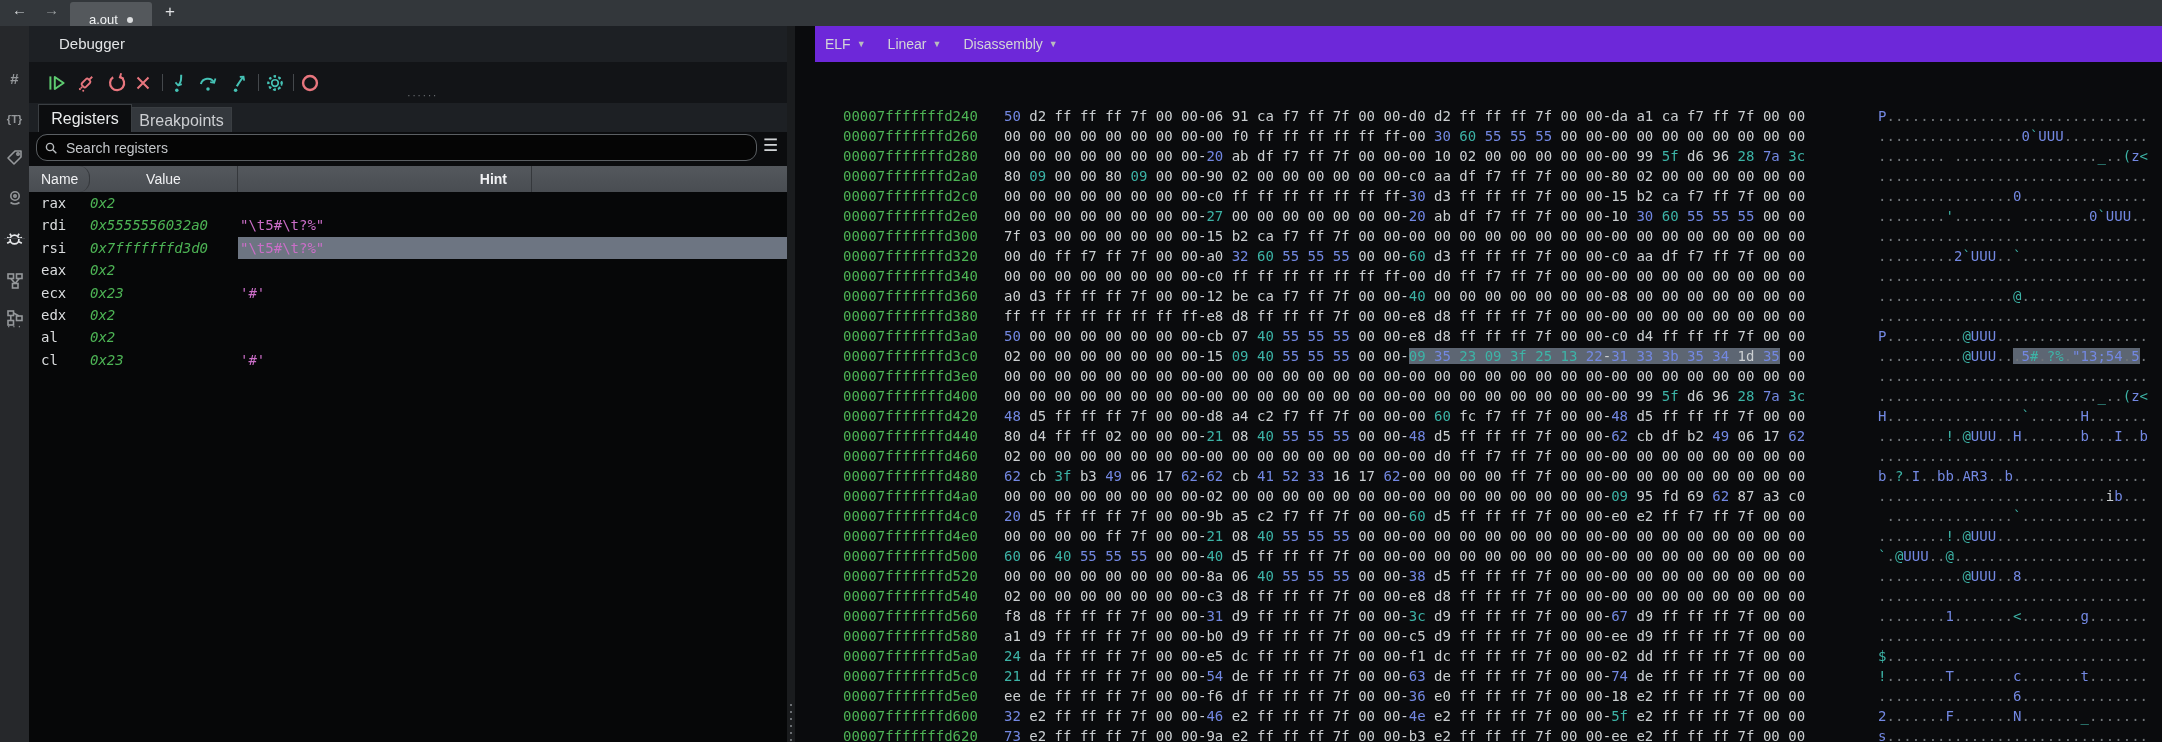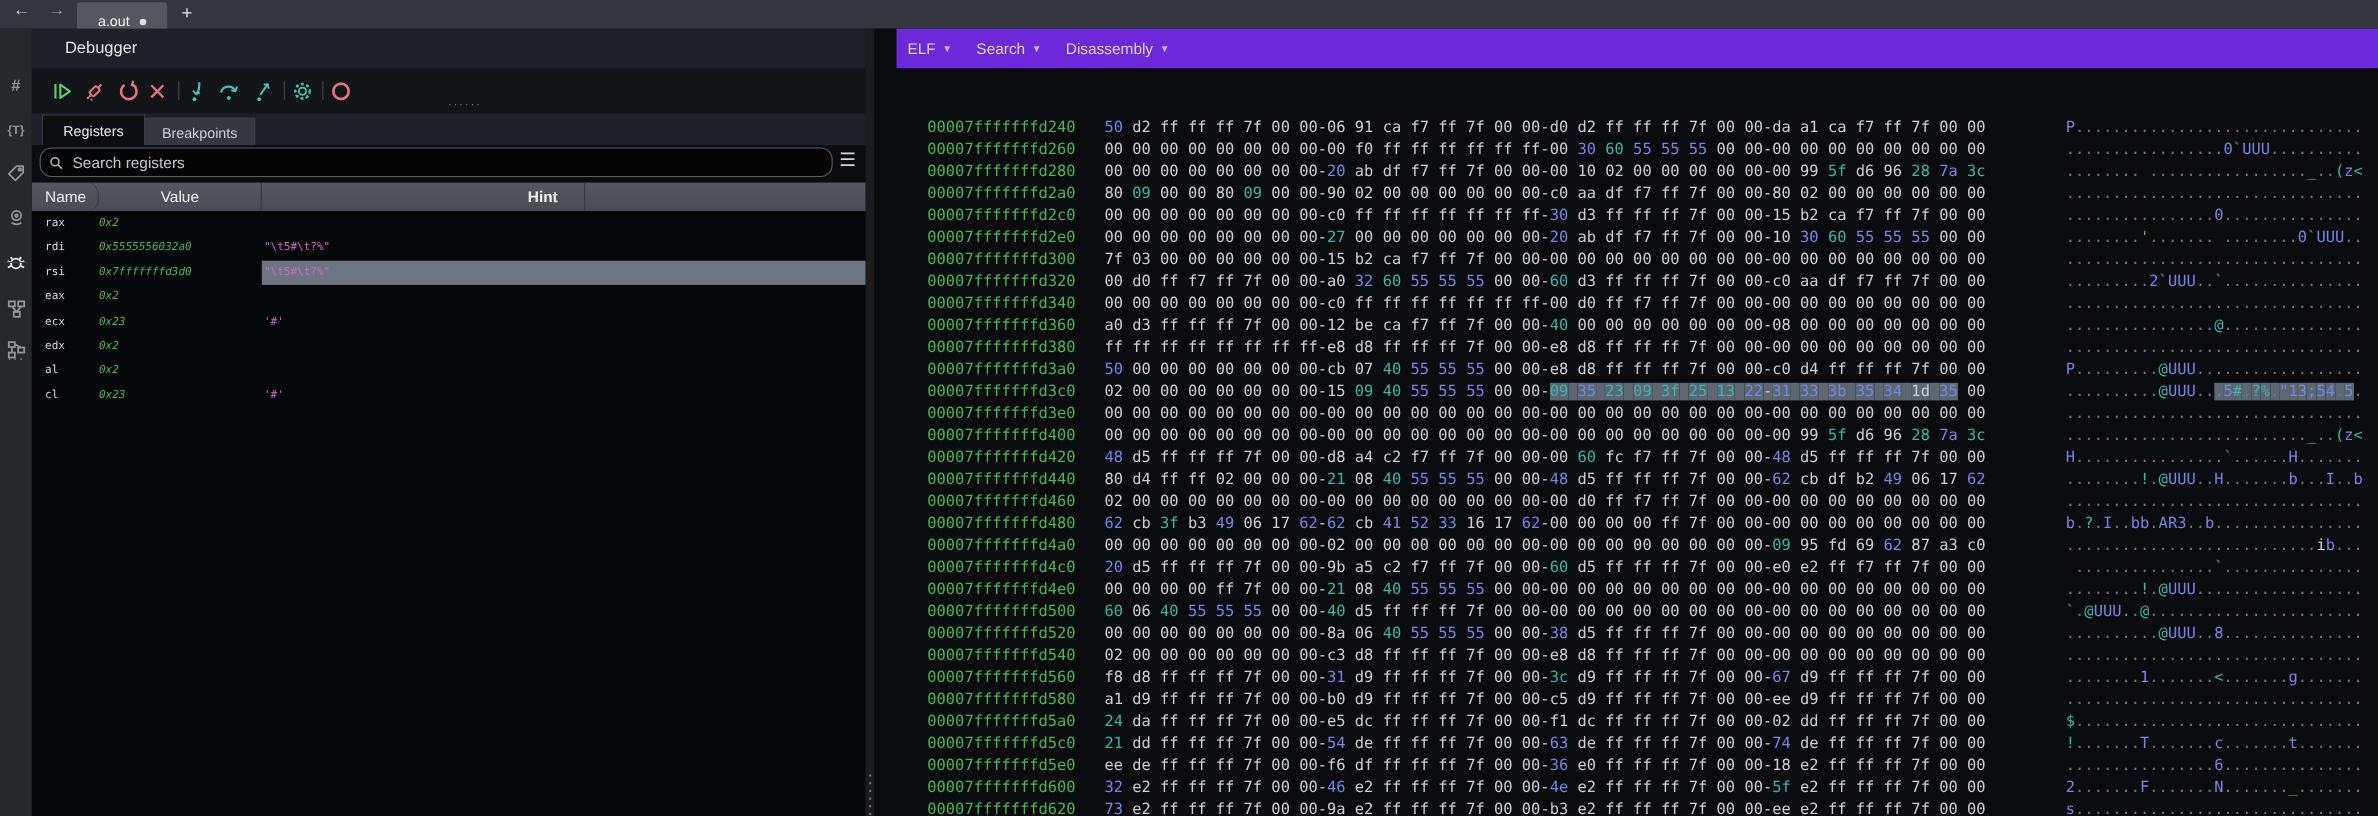--- a/index.html
+++ b/index.html
@@ -26,39 +26,39 @@
   #rail-more{position:absolute;left:0;top:292px;width:29px;text-align:center;color:#85888b;font-size:13px;letter-spacing:1px;}
 
   
   #panel{position:absolute;left:29px;top:26px;width:758px;height:716px;background:#1d2024;}
   #panel-title{position:absolute;left:30px;top:9px;font-size:15px;color:#e2e4e6;}
   #toolbar{position:absolute;left:0px;top:36px;width:758px;height:41px;background:#121417;}
   .tb-ic{position:absolute;top:10px;width:22px;height:22px;display:flex;align-items:center;justify-content:center;}
   .tb-sep{position:absolute;top:12px;width:1px;height:17px;background:#44484c;}
   #drag-dots{position:absolute;left:378px;top:66px;color:#6c7074;font-size:11px;letter-spacing:1.5px;line-height:6px;}
   
-  .ptab{position:absolute;font-size:13px;display:flex;align-items:center;justify-content:center;border:1px solid #3a3e42;border-bottom:none;}
+  .ptab{position:absolute;font-size:16px;display:flex;align-items:center;justify-content:center;border:1px solid #3a3e42;border-bottom:none;}
   #tab-registers{left:9px;top:78px;width:92px;height:28px;background:#0c0d0f;color:#e9ebec;}
   #tab-breakpoints{left:102px;top:81px;width:99px;height:25px;background:#34383d;color:#ccced1;}
   #panel-content{position:absolute;left:0;top:106px;width:758px;height:610px;background:#0b0c0e;}
   
   #search-box{position:absolute;left:7px;top:2px;width:719px;height:25px;background:#050505;border:1px solid #5b5f63;border-radius:11px;display:flex;align-items:center;}
   #search-box svg{margin:0 6px 0 7px;}
   #search-input{background:transparent;border:none;outline:none;color:#c6c9cc;font-size:14px;width:640px;}
   #search-input::placeholder{color:#c4c7ca;opacity:1;}
   #menu-btn{position:absolute;left:734px;top:5px;color:#d0d3d5;font-size:17px;line-height:18px;}
   
   #reg-header{position:absolute;left:0;top:34px;width:758px;height:26px;background:linear-gradient(#54585d,#494d52);color:#f0f1f3;font-size:14px;}
   .hdr-sec{position:absolute;top:0;height:26px;display:flex;align-items:center;border-right:1px solid #35383c;box-sizing:border-box;}
   #hdr-name{left:0;width:61px;padding-left:12px;border-radius:11px;}
   #hdr-value{left:61px;width:148px;justify-content:center;}
   #hdr-hint{left:209px;width:294px;justify-content:flex-end;padding-right:24px;font-weight:bold;box-sizing:border-box;}
   #hdr-empty{left:503px;width:255px;border-right:none;}
   #reg-rows{position:absolute;left:0;top:60px;width:758px;background:#060708;}
-  .reg-row{position:relative;height:22.4px;font-size:10px;line-height:22.4px;white-space:pre;}
+  .reg-row{position:relative;height:22.4px;font-size:14px;line-height:22.4px;white-space:pre;}
   .reg-name{position:absolute;left:12px;color:#dadcde;}
   .reg-value{position:absolute;left:61px;color:#4db455;font-style:italic;}
   .reg-hint{position:absolute;left:211px;color:#cb6ec8;}
   .hint-sel{position:absolute;left:209px;top:0;width:549px;height:22.4px;background:#6d7582;}
   #table-fill{position:absolute;left:0;top:239px;width:758px;height:371px;background:#060708;}
 
   
   #splitter{position:absolute;left:787px;top:26px;width:8px;height:716px;background:#1a1c1e;}
   #splitter .sdot{position:absolute;left:3px;width:2px;height:2px;background:#6a6e72;}
 
@@ -255,21 +255,21 @@
       <div class="sdot" style="top: 713px;"></div>
     </div>
 
   <div id="hex">
     <div id="hex-menubar">
       <div class="menu-item">
           <span>ELF</span>
           <span class="caret">▼</span>
         </div>
       <div class="menu-item">
-          <span>Search</span>
+          <span>Linear</span>
           <span class="caret">▼</span>
         </div>
       <div class="menu-item">
           <span>Disassembly</span>
           <span class="caret">▼</span>
         </div>
     </div>
     <div id="hexdump" class="mono">
         <div class="hex-row"><span class="hx-addr">00007fffffffd240</span><span class="hx-bytes"><span class="hb b">50</span><span class="hb d"> </span><span class="hb d">d2</span><span class="hb d"> </span><span class="hb d">ff</span><span class="hb d"> </span><span class="hb d">ff</span><span class="hb d"> </span><span class="hb d">ff</span><span class="hb d"> </span><span class="hb d">7f</span><span class="hb d"> </span><span class="hb d">00</span><span class="hb d"> </span><span class="hb d">00</span><span class="hb d">-</span><span class="hb d">06</span><span class="hb d"> </span><span class="hb d">91</span><span class="hb d"> </span><span class="hb d">ca</span><span class="hb d"> </span><span class="hb d">f7</span><span class="hb d"> </span><span class="hb d">ff</span><span class="hb d"> </span><span class="hb d">7f</span><span class="hb d"> </span><span class="hb d">00</span><span class="hb d"> </span><span class="hb d">00</span><span class="hb d">-</span><span class="hb d">d0</span><span class="hb d"> </span><span class="hb d">d2</span><span class="hb d"> </span><span class="hb d">ff</span><span class="hb d"> </span><span class="hb d">ff</span><span class="hb d"> </span><span class="hb d">ff</span><span class="hb d"> </span><span class="hb d">7f</span><span class="hb d"> </span><span class="hb d">00</span><span class="hb d"> </span><span class="hb d">00</span><span class="hb d">-</span><span class="hb d">da</span><span class="hb d"> </span><span class="hb d">a1</span><span class="hb d"> </span><span class="hb d">ca</span><span class="hb d"> </span><span class="hb d">f7</span><span class="hb d"> </span><span class="hb d">ff</span><span class="hb d"> </span><span class="hb d">7f</span><span class="hb d"> </span><span class="hb d">00</span><span class="hb d"> </span><span class="hb d">00</span></span><span class="hx-ascii"><span class="ha b">P</span><span class="ha dim">.</span><span class="ha dim">.</span><span class="ha dim">.</span><span class="ha dim">.</span><span class="ha dim">.</span><span class="ha dim">.</span><span class="ha dim">.</span><span class="ha dim">.</span><span class="ha dim">.</span><span class="ha dim">.</span><span class="ha dim">.</span><span class="ha dim">.</span><span class="ha dim">.</span><span class="ha dim">.</span><span class="ha dim">.</span><span class="ha dim">.</span><span class="ha dim">.</span><span class="ha dim">.</span><span class="ha dim">.</span><span class="ha dim">.</span><span class="ha dim">.</span><span class="ha dim">.</span><span class="ha dim">.</span><span class="ha dim">.</span><span class="ha dim">.</span><span class="ha dim">.</span><span class="ha dim">.</span><span class="ha dim">.</span><span class="ha dim">.</span><span class="ha dim">.</span><span class="ha dim">.</span></span></div>
         <div class="hex-row"><span class="hx-addr">00007fffffffd260</span><span class="hx-bytes"><span class="hb d">00</span><span class="hb d"> </span><span class="hb d">00</span><span class="hb d"> </span><span class="hb d">00</span><span class="hb d"> </span><span class="hb d">00</span><span class="hb d"> </span><span class="hb d">00</span><span class="hb d"> </span><span class="hb d">00</span><span class="hb d"> </span><span class="hb d">00</span><span class="hb d"> </span><span class="hb d">00</span><span class="hb d">-</span><span class="hb d">00</span><span class="hb d"> </span><span class="hb d">f0</span><span class="hb d"> </span><span class="hb d">ff</span><span class="hb d"> </span><span class="hb d">ff</span><span class="hb d"> </span><span class="hb d">ff</span><span class="hb d"> </span><span class="hb d">ff</span><span class="hb d"> </span><span class="hb d">ff</span><span class="hb d"> </span><span class="hb d">ff</span><span class="hb d">-</span><span class="hb d">00</span><span class="hb d"> </span><span class="hb b">30</span><span class="hb d"> </span><span class="hb t">60</span><span class="hb d"> </span><span class="hb b">55</span><span class="hb d"> </span><span class="hb b">55</span><span class="hb d"> </span><span class="hb b">55</span><span class="hb d"> </span><span class="hb d">00</span><span class="hb d"> </span><span class="hb d">00</span><span class="hb d">-</span><span class="hb d">00</span><span class="hb d"> </span><span class="hb d">00</span><span class="hb d"> </span><span class="hb d">00</span><span class="hb d"> </span><span class="hb d">00</span><span class="hb d"> </span><span class="hb d">00</span><span class="hb d"> </span><span class="hb d">00</span><span class="hb d"> </span><span class="hb d">00</span><span class="hb d"> </span><span class="hb d">00</span></span><span class="hx-ascii"><span class="ha dim">.</span><span class="ha dim">.</span><span class="ha dim">.</span><span class="ha dim">.</span><span class="ha dim">.</span><span class="ha dim">.</span><span class="ha dim">.</span><span class="ha dim">.</span><span class="ha dim">.</span><span class="ha dim">.</span><span class="ha dim">.</span><span class="ha dim">.</span><span class="ha dim">.</span><span class="ha dim">.</span><span class="ha dim">.</span><span class="ha dim">.</span><span class="ha dim">.</span><span class="ha b">0</span><span class="ha t">`</span><span class="ha b">U</span><span class="ha b">U</span><span class="ha b">U</span><span class="ha dim">.</span><span class="ha dim">.</span><span class="ha dim">.</span><span class="ha dim">.</span><span class="ha dim">.</span><span class="ha dim">.</span><span class="ha dim">.</span><span class="ha dim">.</span><span class="ha dim">.</span><span class="ha dim">.</span></span></div>

